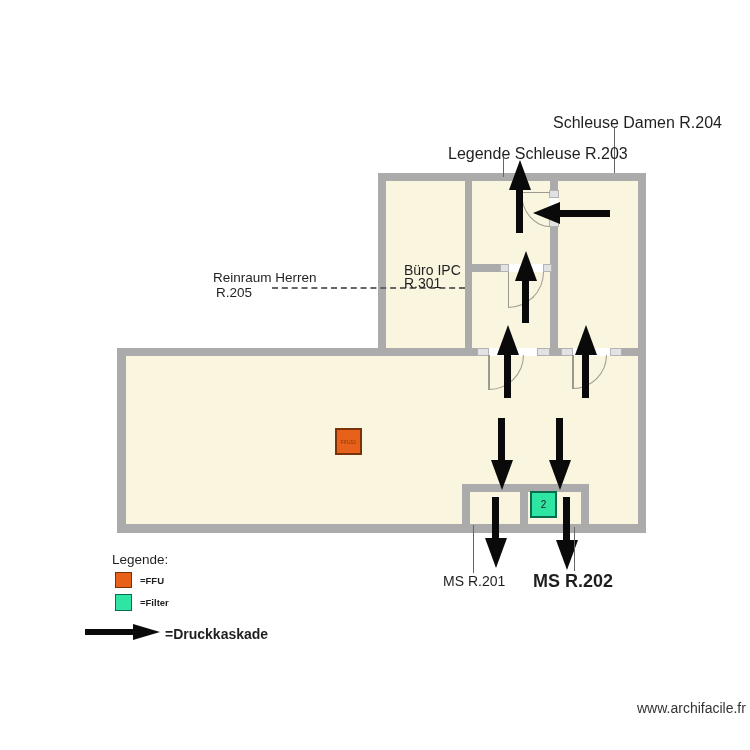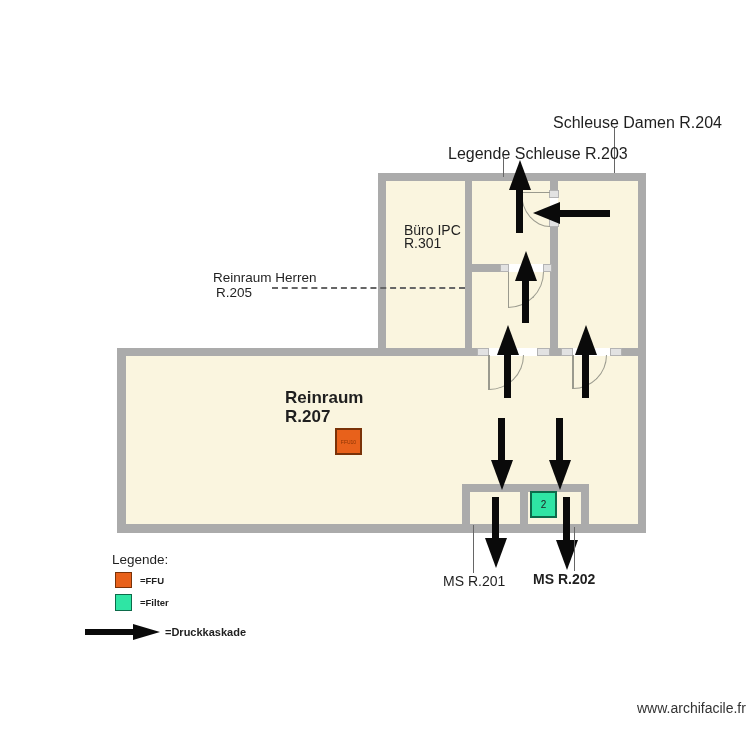--- a/index.html
+++ b/index.html
@@ -15,21 +15,21 @@
   .head{position:absolute;width:0;height:0;}
   .head.up{border-left:11px solid transparent;border-right:11px solid transparent;border-bottom:30px solid #0a0a0a;}
   .head.down{border-left:11px solid transparent;border-right:11px solid transparent;border-top:30px solid #0a0a0a;}
   .head.left{border-top:11px solid transparent;border-bottom:11px solid transparent;border-right:27px solid #0a0a0a;}
   .head.right{border-top:8px solid transparent;border-bottom:8px solid transparent;border-left:27px solid #0a0a0a;}
   .leader{position:absolute;background:#666;}
   .dashed{position:absolute;border-top:2px dashed #666;}
   .lbl{position:absolute;white-space:nowrap;}
   .f12{font-size:16px;}
   .f13{font-size:13.5px;line-height:14px;}
-  .f14{font-size:14px;line-height:13px;}
+  .f14{font-size:14px;line-height:13px;margin-top:40px;}
   .bold{font-weight:bold;}
   .unit{position:absolute;box-sizing:border-box;display:flex;align-items:center;justify-content:center;}
   #ffu-square{background:#e8611b;border:2px solid #7a3208;font-size:5px;color:#8a3404;}
   #filter-square{background:#2fe5a4;border:2px solid #0c6b4a;font-size:10px;color:#222;}
   .legend-box{position:absolute;width:17px;height:16px;box-sizing:border-box;}
   #legend-ffu-box{background:#e8611b;border:1.5px solid #7a3208;}
   #legend-filter-box{background:#2fe5a4;border:1.5px solid #0c6b4a;}
 </style>
 </head>
 <body>
@@ -128,32 +128,28 @@
   <div class="lbl f12" style="left:448px;top:145px;">Legende Schleuse R.203</div>
 
   <div class="lbl f14" style="left:404px;top:224px;">
     <div>Büro IPC</div>
     <div>R.301</div>
   </div>
 
   <div class="lbl f13" style="left:213px;top:271px;">Reinraum Herren</div>
   <div class="lbl f13" style="left:216px;top:286px;">R.205</div>
 
-  <div class="lbl bold" style="left:285px;top:388px;font-size:17px;line-height:19px;">
-    <div>Reinraum</div>
-    <div>R.207</div>
-  </div>
 
   <div class="lbl" style="left:443px;top:573px;font-size:14px;">MS R.201</div>
-  <div class="lbl bold" style="left:533px;top:571px;font-size:14px;">MS R.202</div>
+  <div class="lbl bold" style="left:533px;top:571px;font-size:18px;">MS R.202</div>
 
   <div class="lbl" style="left:112px;top:552px;font-size:13.5px;">Legende:</div>
   <div id="legend-ffu-box" class="legend-box" style="left:115px;top:572px;"></div>
   <div class="lbl bold" style="left:140px;top:575px;font-size:9.5px;">=FFU</div>
   <div id="legend-filter-box" class="legend-box" style="left:115px;top:594px;height:17px;"></div>
   <div class="lbl bold" style="left:140px;top:597px;font-size:9.5px;">=Filter</div>
   <div class="shaft" style="left:85px;top:629px;width:50px;height:6px;"></div>
   <div class="head right" style="left:133px;top:624px;"></div>
-  <div class="lbl bold" style="left:165px;top:626px;font-size:11px;">=Druckkaskade</div>
+  <div class="lbl bold" style="left:165px;top:626px;font-size:14px;">=Druckkaskade</div>
 
   <div class="lbl" style="left:637px;top:700px;font-size:14px;color:#333;">www.archifacile.fr</div>
 
 </div>
 
 </body></html>

